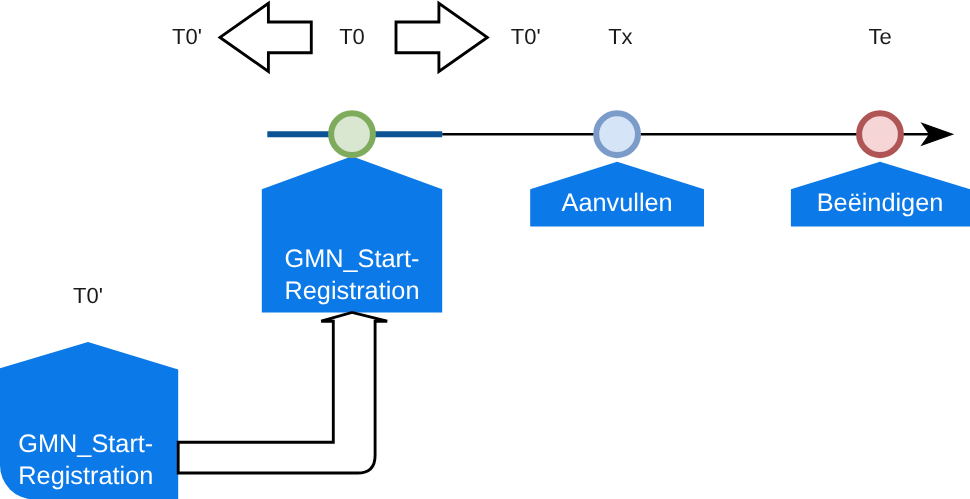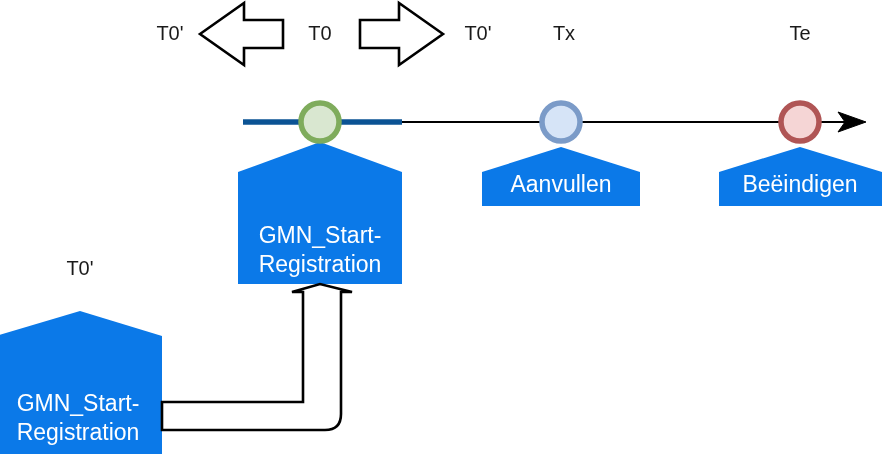--- a/index.html
+++ b/index.html
@@ -9,20 +9,21 @@
   }
   body {
     font-family: "Liberation Sans", sans-serif;
   }
   #canvas {
     position: relative;
     width: 882px;
     height: 454px;
     background: #ffffff;
     overflow: hidden;
+    border-radius: 31px;
   }
   #diagram-svg {
     position: absolute;
     left: 0;
     top: 0;
     width: 882px;
     height: 454px;
     display: block;
   }
   .tl-label {

